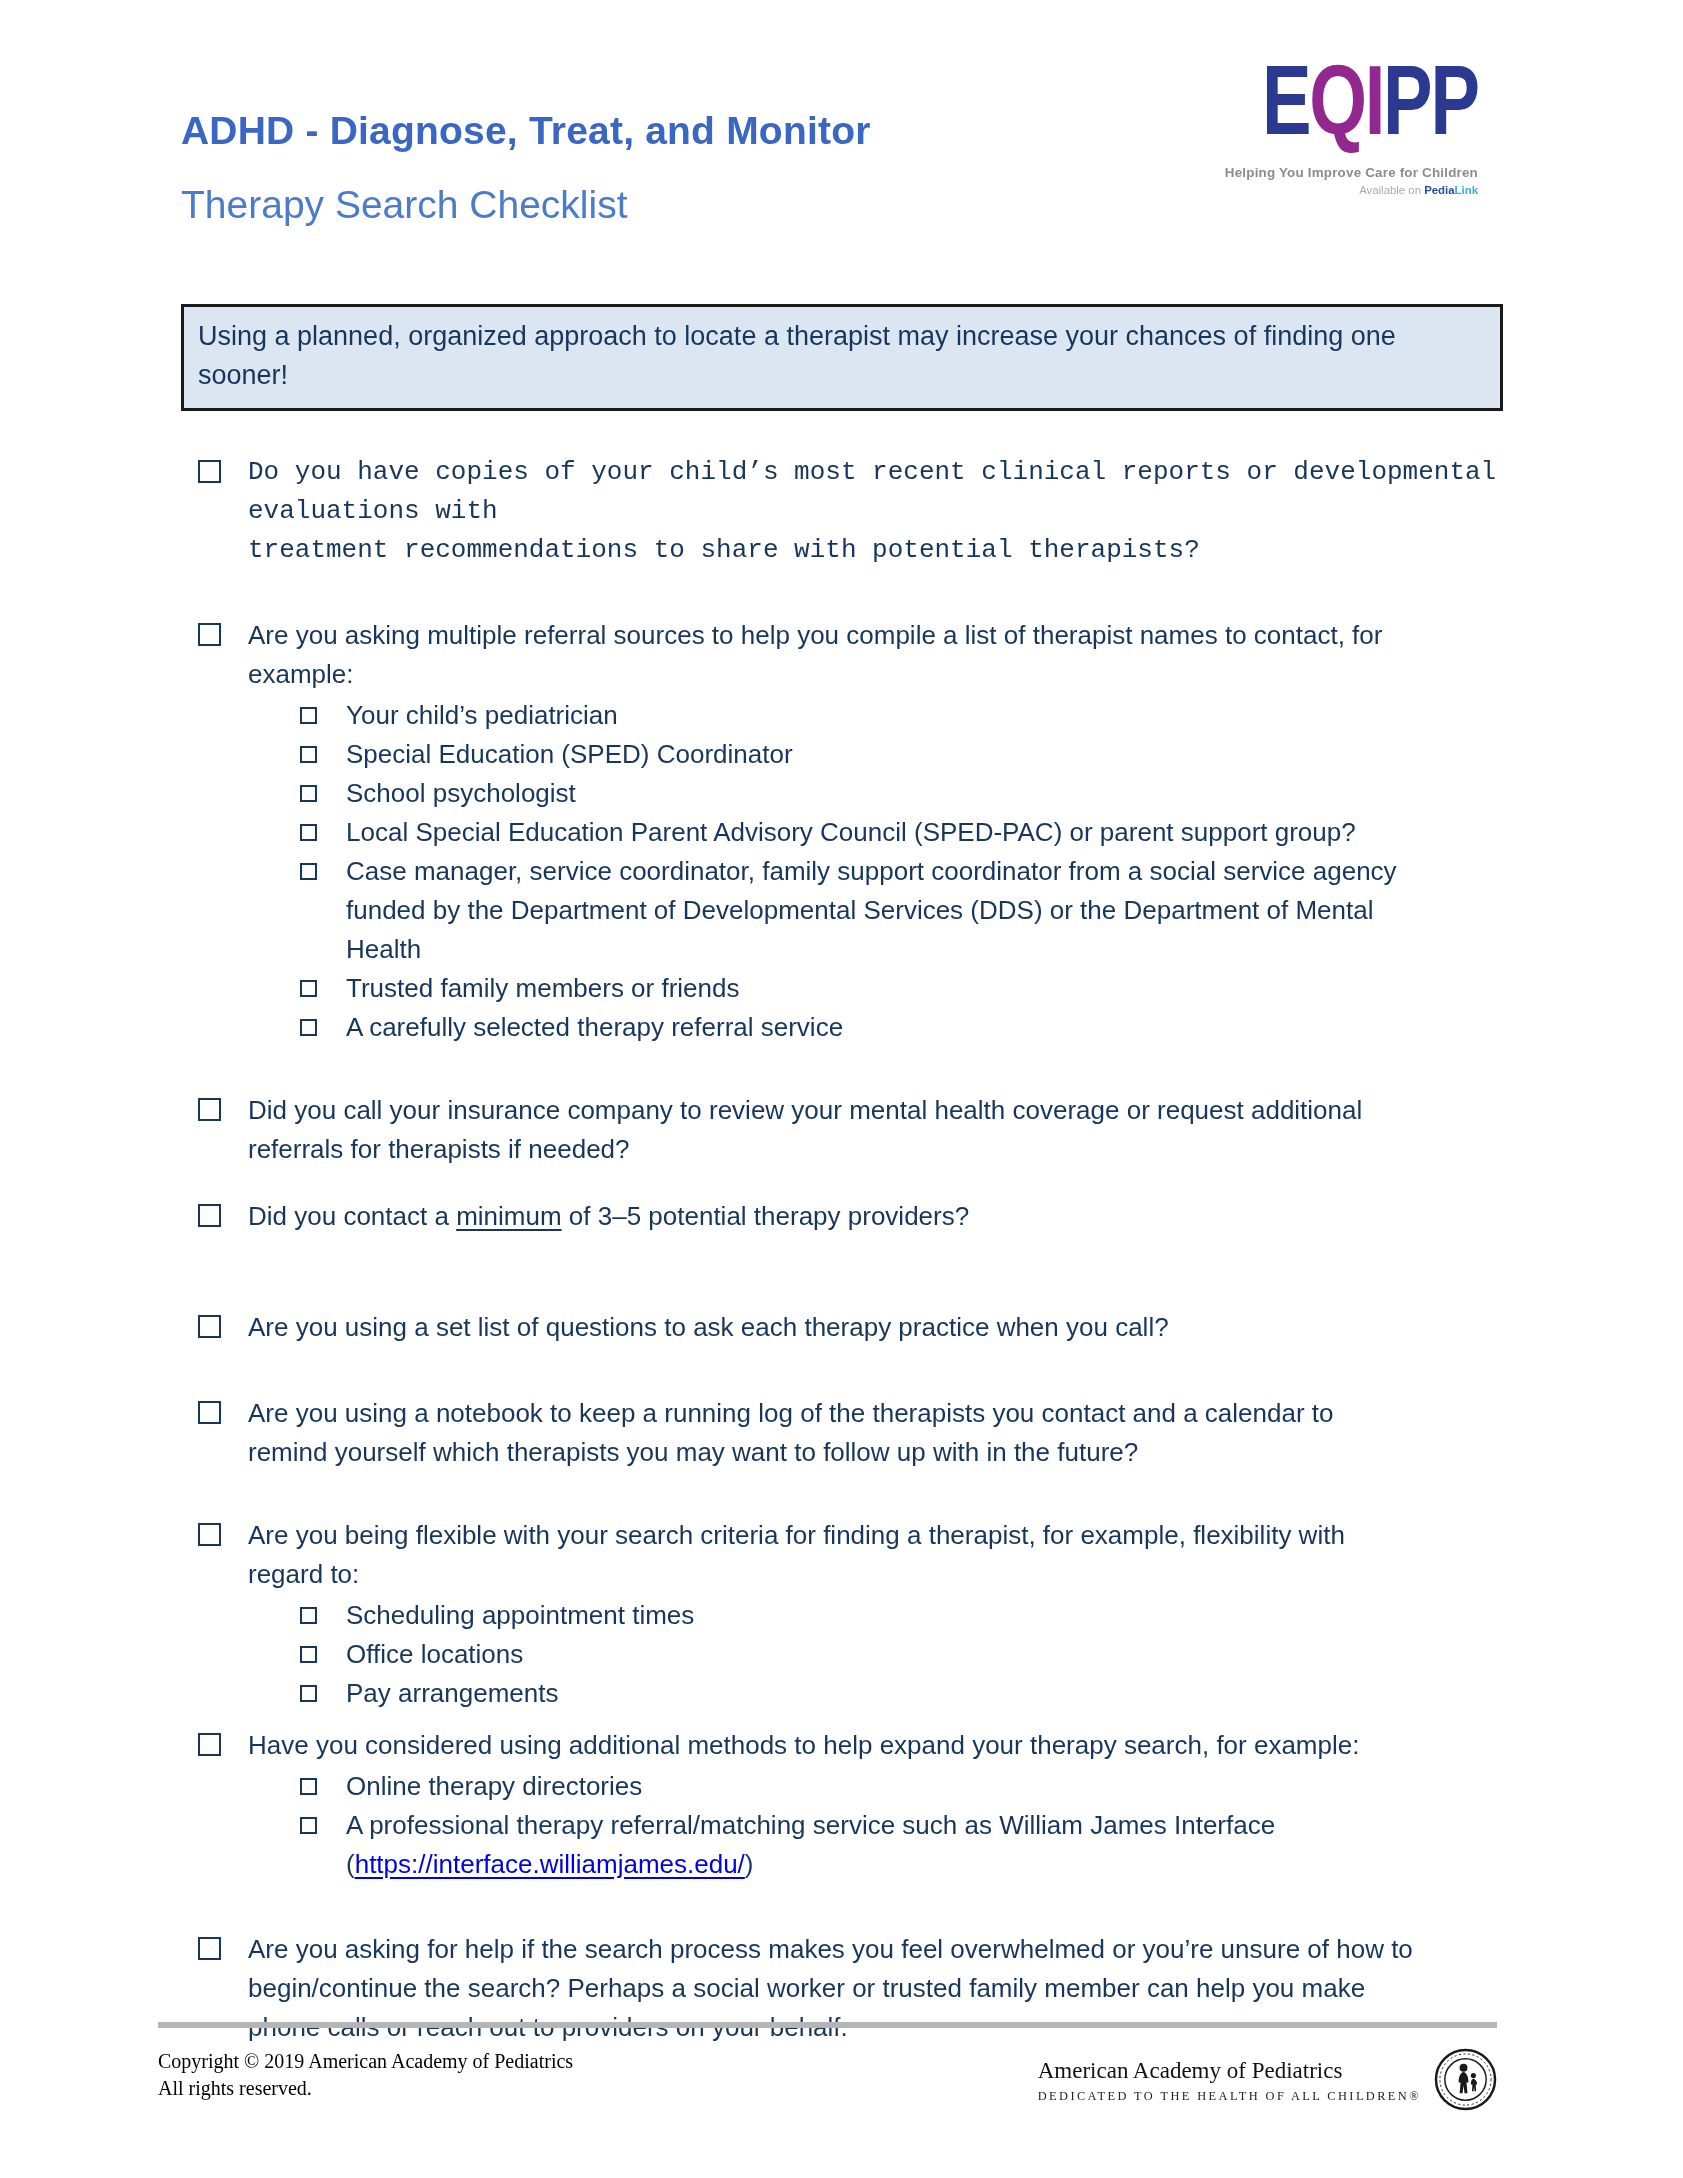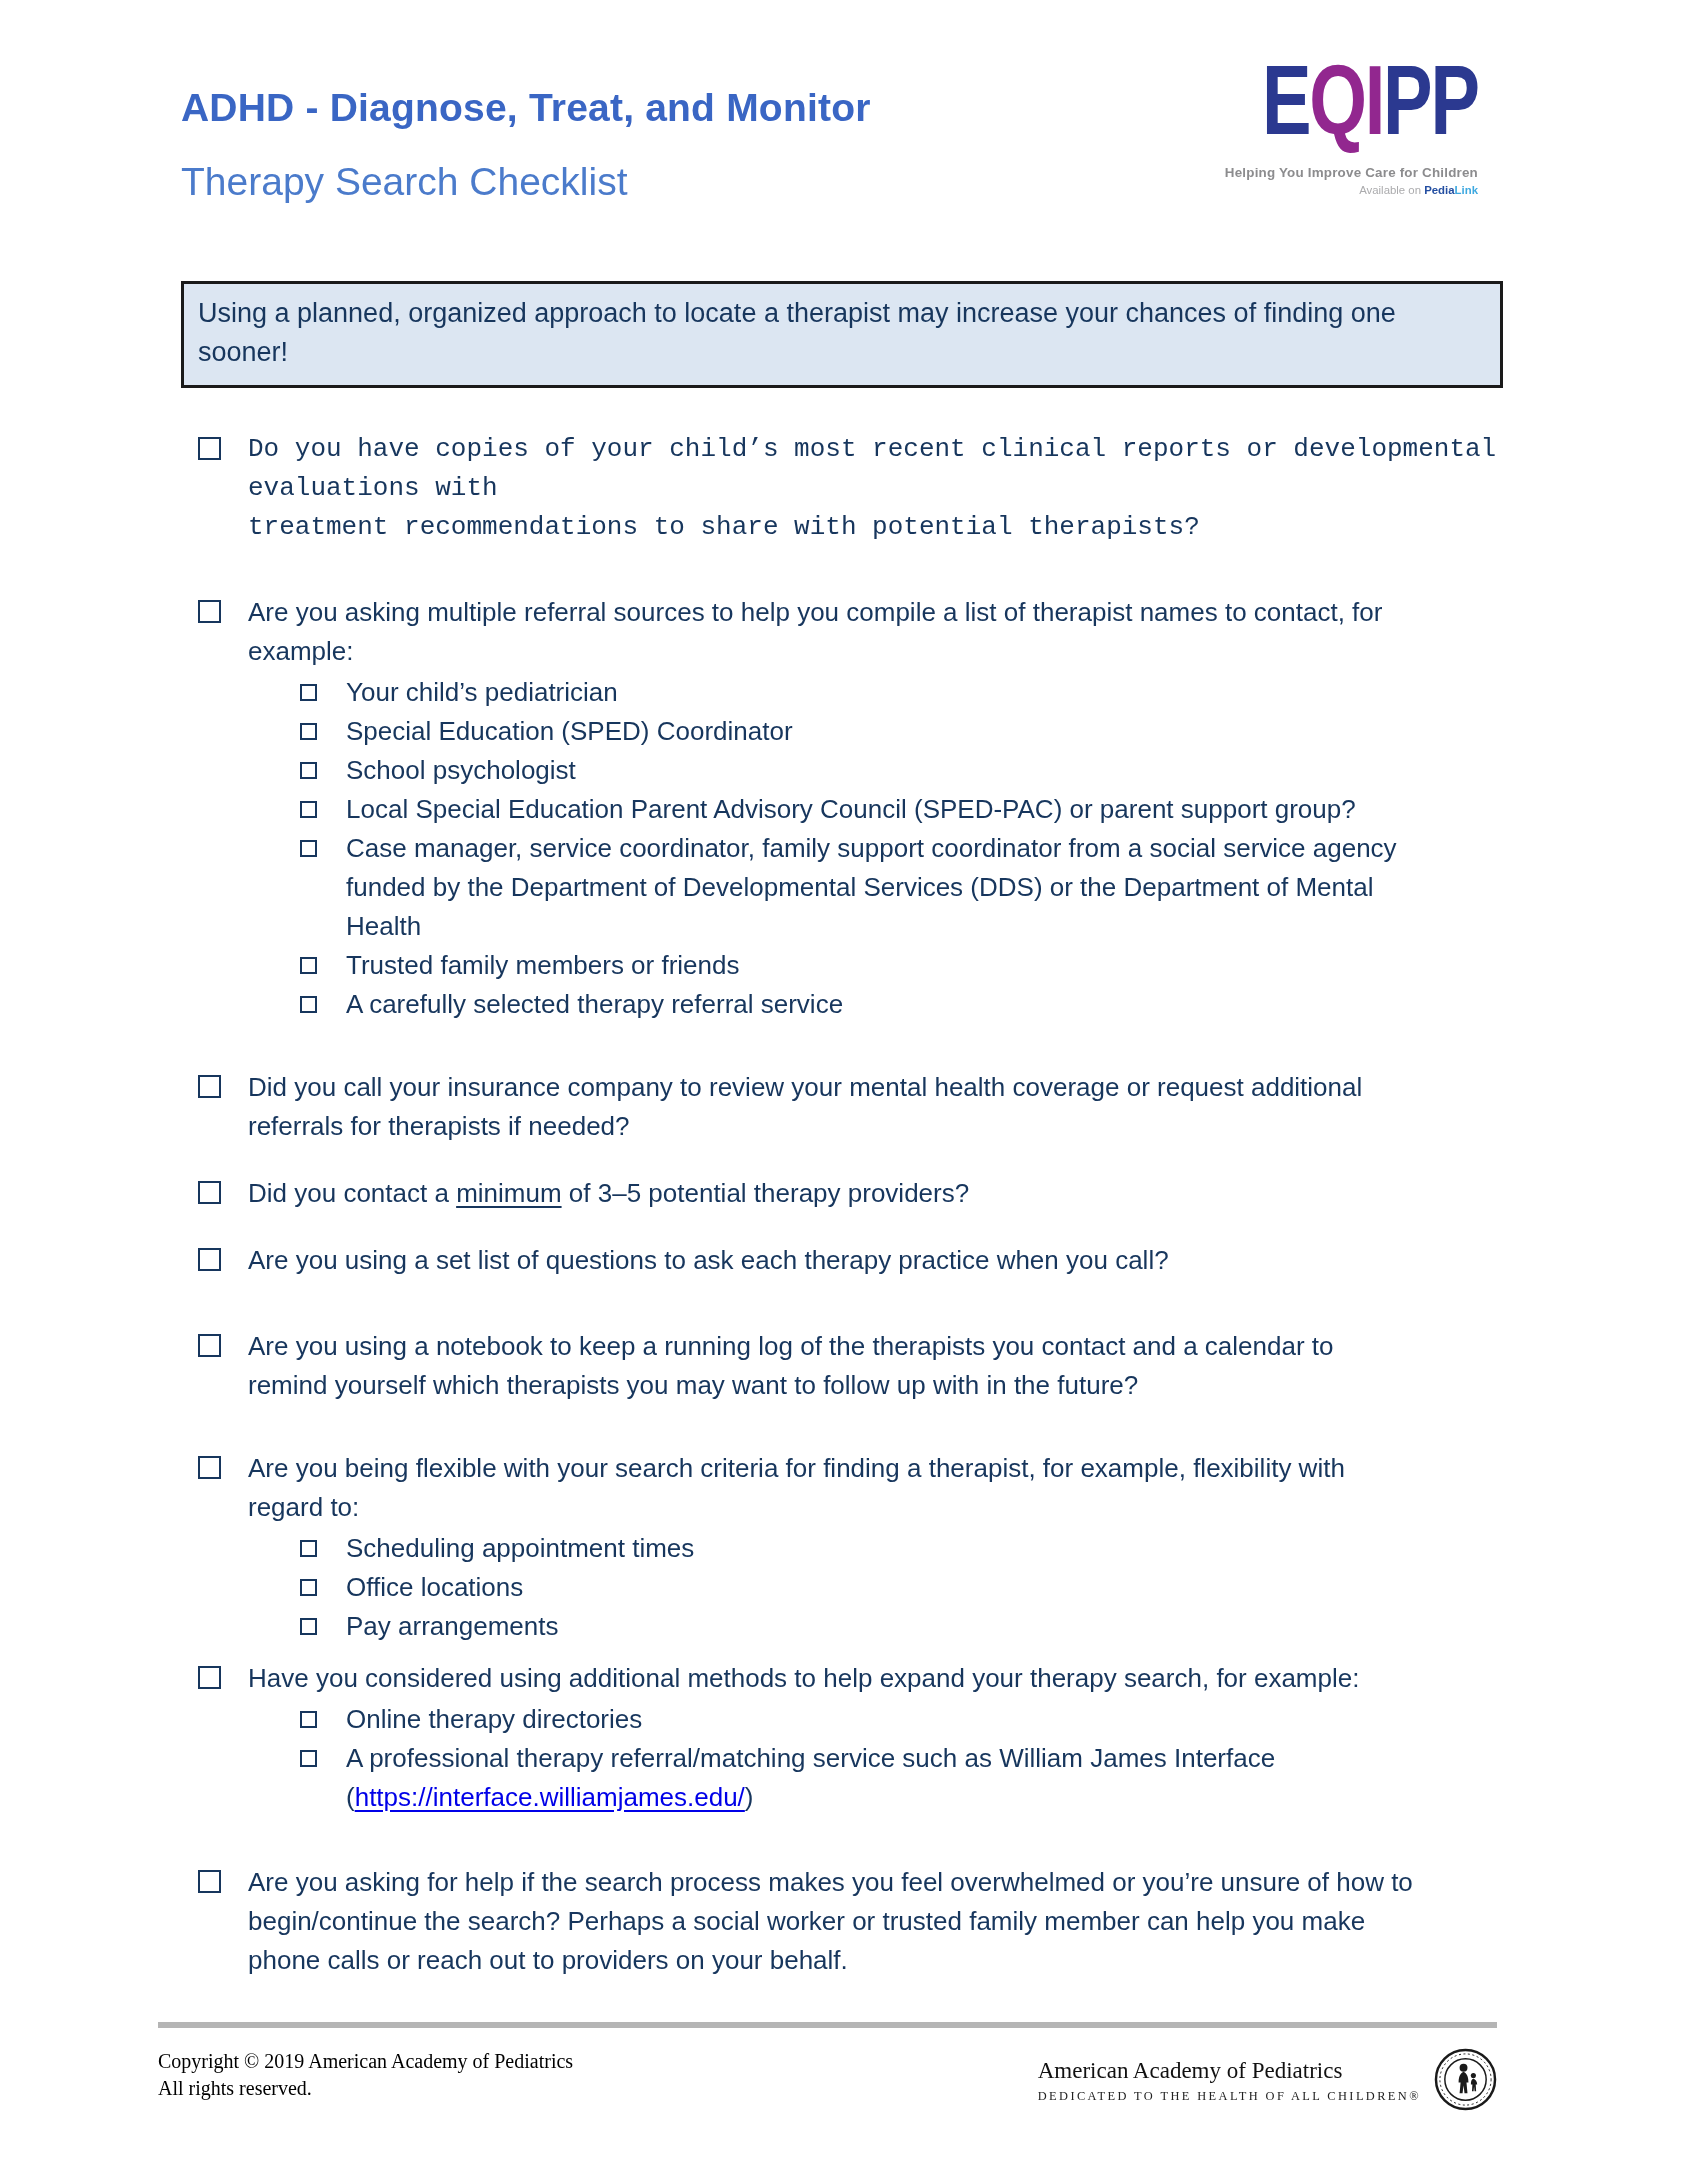--- a/index.html
+++ b/index.html
@@ -11,21 +11,21 @@
     --eqipp_blue:#2B3990;
     --eqipp_magenta:#92278F;
     --rule_gray:#B5B5B5;
   }
   html,body{margin:0;padding:0;background:#fff;}
   .page{
     position:relative;width:1683px;height:2178px;background:#fff;
     font-family:"Liberation Sans",sans-serif;overflow:hidden;
   }
   
-  .doc-header{position:relative;padding:85px 181px 0 181px;}
+  .doc-header{position:relative;padding:108px 181px 0 181px;}
   .doc-header h1{margin:0;font-size:39px;line-height:46px;font-weight:bold;color:var(--title_blue1);letter-spacing:0.2px;}
   .doc-header h2{margin:28px 0 0 0;font-size:39px;line-height:46px;font-weight:normal;color:var(--title_blue2);}
   .logo{position:absolute;top:54px;right:205px;text-align:right;}
   .logo-word{display:inline-block;font-size:99px;font-weight:bold;line-height:91px;letter-spacing:-3px;transform:scaleX(.75);transform-origin:100% 50%;}
   .logo-tagline{font-size:13.4px;font-weight:bold;color:#8C8C8E;margin-top:20px;letter-spacing:0.2px;}
   .logo-avail{font-size:11.4px;color:#ABABAD;margin-top:4px;}
   .logo-avail .pedia{color:#234EA1;font-weight:bold;}
   .logo-avail .linkpart{color:#3FA9E0;font-weight:bold;}
   
   .banner{
@@ -125,21 +125,21 @@
           </div>
         </div>
       </div>
       <div class="block" style="margin-bottom: 28px;">
         <div class="item">
           <span class="box"></span>
           <div class="text"><span>Did you call your insurance company to review your mental health coverage or request additional
 referrals for therapists if needed?</span></div>
         </div>
       </div>
-      <div class="block" style="margin-bottom: 28px;">
+      <div class="block" style="margin-bottom: 72px;">
         <div class="item">
           <span class="box"></span>
           <div class="text"><span>Did you contact a </span><span class="und">minimum</span><span> of 3–5 potential therapy providers?</span></div>
         </div>
       </div>
       <div class="block" style="margin-bottom: 47px;">
         <div class="item">
           <span class="box"></span>
           <div class="text"><span>Are you using a set list of questions to ask each therapy practice when you call?</span></div>
         </div>

